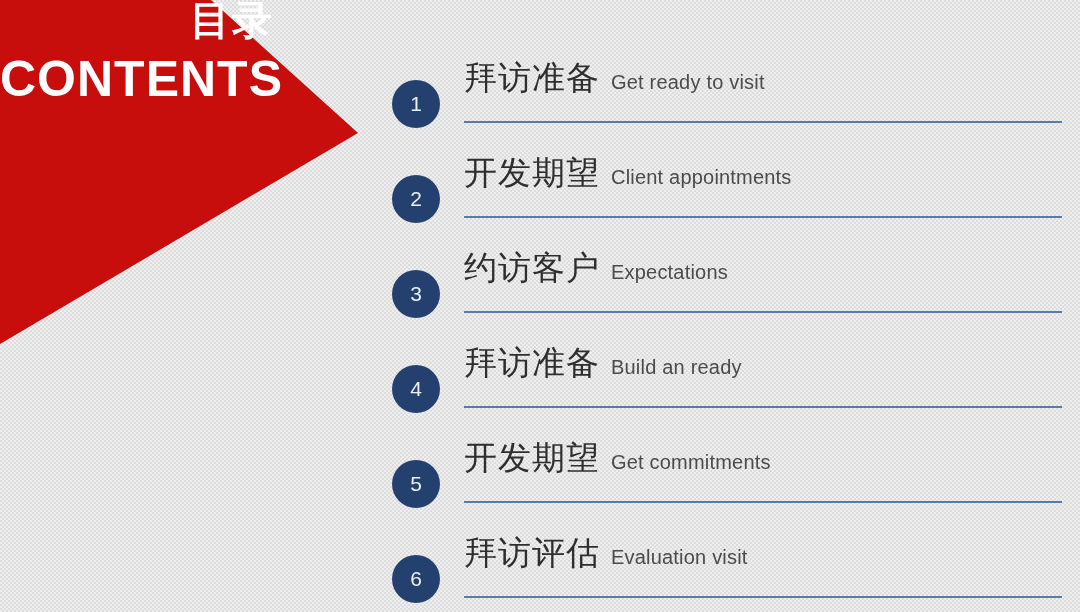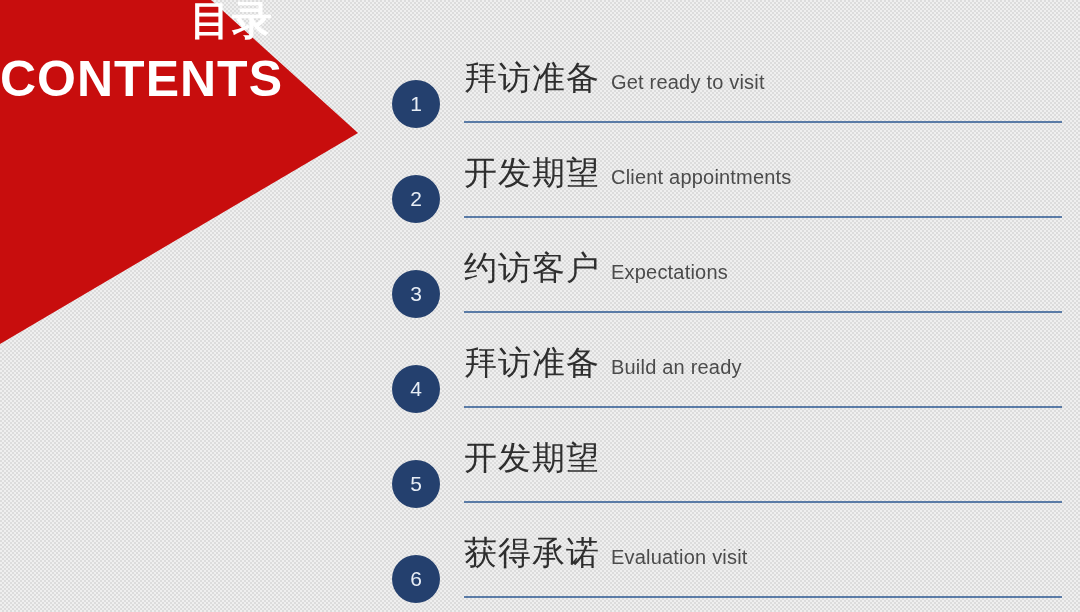--- a/index.html
+++ b/index.html
@@ -187,30 +187,31 @@
         </div>
         <div class="row-rule"></div>
       </div>
     </div>
 
     <div class="toc-row">
       <div class="num-circle">5</div>
       <div class="row-body">
         <div class="row-titles">
           <span class="title-cn">开发期望</span>
+          <span class="title-en">Get commitments</span>
         </div>
         <div class="row-rule"></div>
       </div>
     </div>
 
     <div class="toc-row">
       <div class="num-circle">6</div>
       <div class="row-body">
         <div class="row-titles">
-          <span class="title-cn">获得承诺</span>
+          <span class="title-cn">拜访评估</span>
           <span class="title-en">Evaluation visit</span>
         </div>
         <div class="row-rule"></div>
       </div>
     </div>
 
   </div>
 </div>
 
 </body></html>

